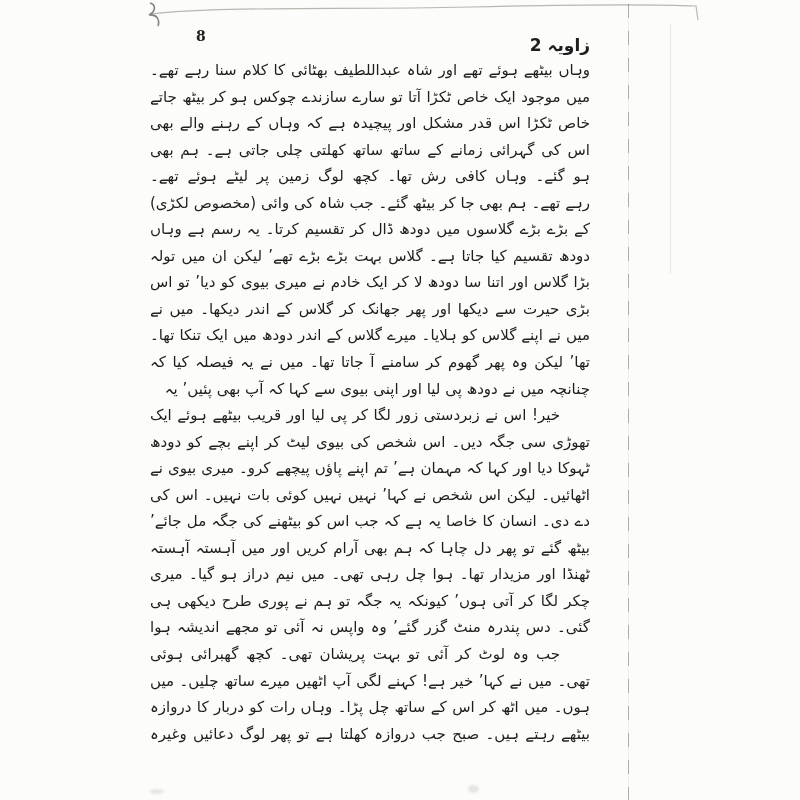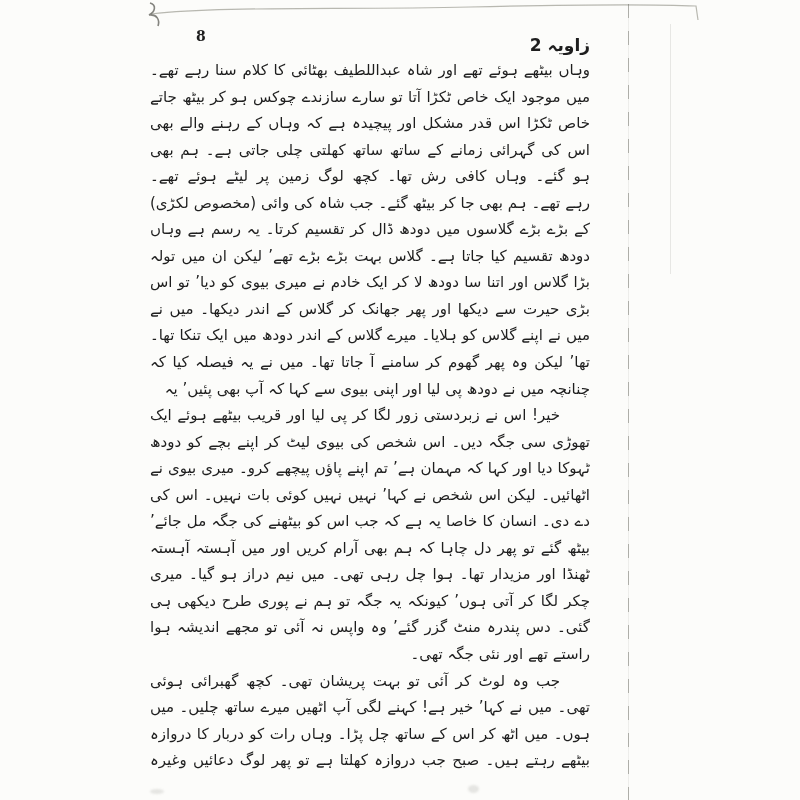--- a/index.html
+++ b/index.html
@@ -100,21 +100,20 @@
     <div class="line end">چنانچہ میں نے دودھ پی لیا اور اپنی بیوی سے کہا کہ آپ بھی پئیں’ یہ برکت کی بات ہے۔</div>
     <div class="line indent">خیر! اس نے زبردستی زور لگا کر پی لیا اور قریب بیٹھے ہوئے ایک شخص سے کہا کہ آپ ہمیں</div>
     <div class="line">تھوڑی سی جگہ دیں۔ اس شخص کی بیوی لیٹ کر اپنے بچے کو دودھ پلا رہی تھی۔ اس شخص نے اپنی بیوی کو</div>
     <div class="line">ٹہوکا دیا اور کہا کہ مہمان ہے’ تم اپنے پاؤں پیچھے کرو۔ میری بیوی نے کہا کہ نہیں نہیں’ اس کو مت</div>
     <div class="line">اٹھائیں۔ لیکن اس شخص نے کہا’ نہیں نہیں کوئی بات نہیں۔ اس کی بیوی ذرا سمٹ گئی اور ہم دونوں کو جگہ</div>
     <div class="line">دے دی۔ انسان کا خاصا یہ ہے کہ جب اس کو بیٹھنے کی جگہ مل جائے’ تو وہ لیٹنے کی بھی چاہتا ہے۔ جب ہم</div>
     <div class="line">بیٹھ گئے تو پھر دل چاہا کہ ہم بھی آرام کریں اور میں آہستہ آہستہ کھسکتا ہوا پاؤں پسارنے لگا۔ فرش بڑا</div>
     <div class="line">ٹھنڈا اور مزیدار تھا۔ ہوا چل رہی تھی۔ میں نیم دراز ہو گیا۔ میری بیوی نے تھوڑی دیر کے بعد کہا کہ میں</div>
     <div class="line">چکر لگا کر آتی ہوں’ کیونکہ یہ جگہ تو ہم نے پوری طرح دیکھی ہی نہیں۔ میں نے کہا ٹھیک ہے۔ وہ چلی</div>
     <div class="line">گئی۔ دس پندرہ منٹ گزر گئے’ وہ واپس نہ آئی تو مجھے اندیشہ ہوا کہ کہیں گم ہی نہ ہو جائے’ کیونکہ پیچیدہ</div>
-    <div class="line end">راستے تھے اور نئی جگہ تھی۔</div>
     <div class="line indent">جب وہ لوٹ کر آئی تو بہت پریشان تھی۔ کچھ گھبرائی ہوئی تھی۔ اس کی سانس پھولی ہوئی</div>
     <div class="line">تھی۔ میں نے کہا’ خیر ہے! کہنے لگی آپ اٹھیں میرے ساتھ چلیں۔ میں آپ کو ایک چیز دکھانا چاہتی</div>
     <div class="line">ہوں۔ میں اٹھ کر اس کے ساتھ چل پڑا۔ وہاں رات کو دربار کا دروازہ بند کر دیتے ہیں اور زائرین باہر</div>
     <div class="line">بیٹھے رہتے ہیں۔ صبح جب دروازہ کھلتا ہے تو پھر لوگ دعائیں وغیرہ مانگنا شروع کر دیتے ہیں۔ جب</div>
   </div>
 
   <div class="smudge s1"></div>
   <div class="smudge s2"></div>
 
 </div>

